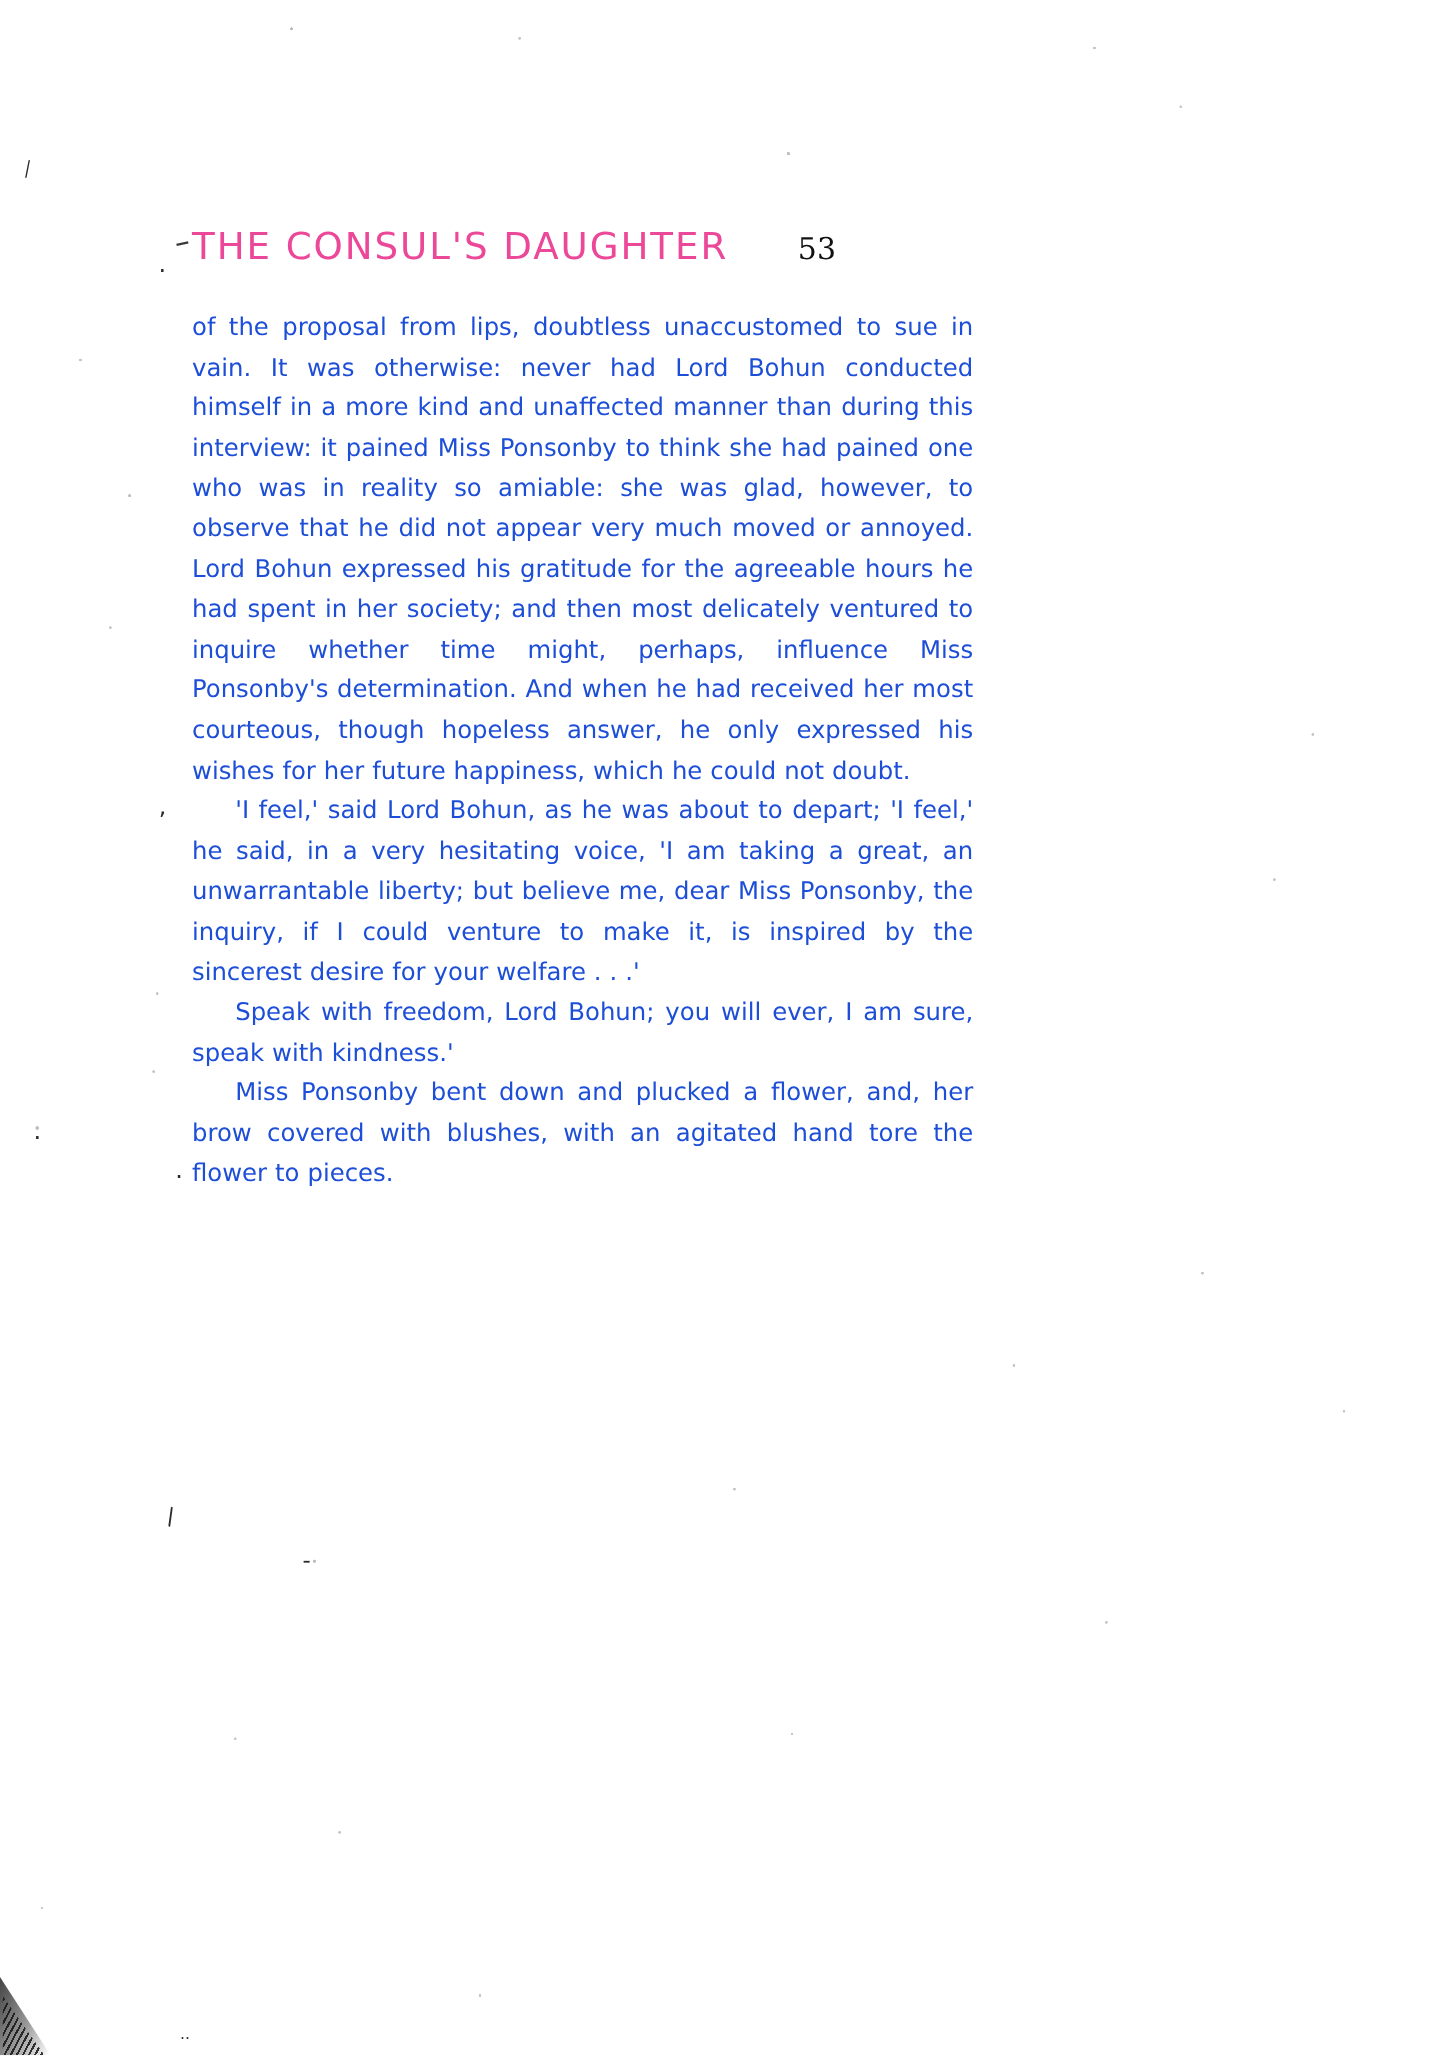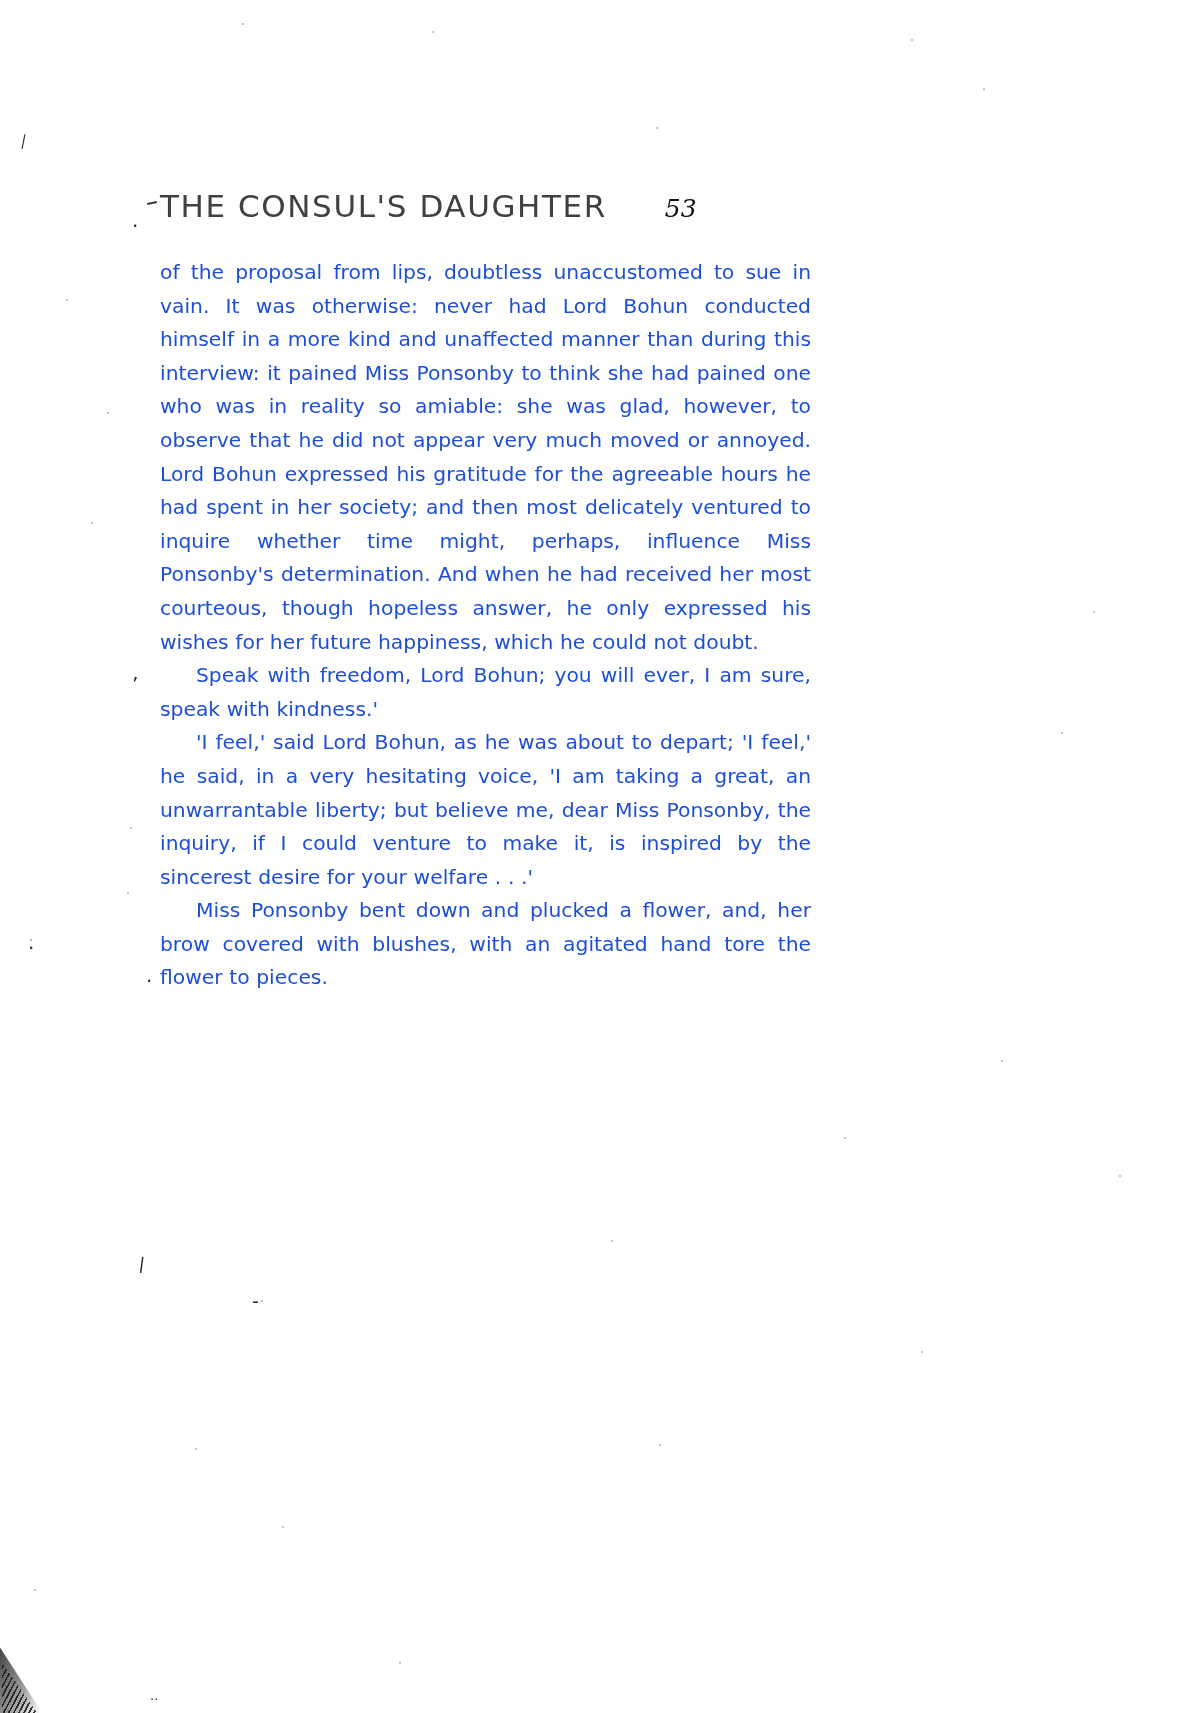--- a/index.html
+++ b/index.html
@@ -102,30 +102,29 @@
     left: 160px;
     top: 188px;
     width: 680px;
     display: flex;
     align-items: baseline;
     gap: 0;
   }
   .header-title {
     font-size: 31px;
     letter-spacing: 1.6px;
-    color: #404040;
+    color: #ec4899;
     white-space: nowrap;
     font-family: "DejaVu Sans", sans-serif;
   }
   .header-folio {
     font-size: 25px;
     color: #111111;
     margin-left: 58px;
     font-family: "DejaVu Serif", serif;
-    font-style: italic;
   }
   .header-leader {
     position: absolute;
     left: -13px;
     top: 14px;
     width: 10px;
     height: 2px;
     background: #3a3a3a;
     transform: rotate(-12deg);
   }
@@ -167,19 +166,19 @@
   <div class="mark mark-tiny">..</div>
 
   <div class="header">
     <span class="header-leader"></span>
     <span class="header-title">THE CONSUL'S DAUGHTER</span>
     <span class="header-folio">53</span>
   </div>
 
   <div class="body-col">
     <p class="para">of the proposal from lips, doubtless unaccustomed to sue in vain. It was otherwise: never had Lord Bohun conducted himself in a more kind and unaffected manner than during this interview: it pained Miss Ponsonby to think she had pained one who was in reality so amiable: she was glad, however, to observe that he did not appear very much moved or annoyed. Lord Bohun expressed his gratitude for the agreeable hours he had spent in her society; and then most delicately ventured to inquire whether time might, perhaps, influence Miss Ponsonby's determination. And when he had received her most courteous, though hopeless answer, he only expressed his wishes for her future happiness, which he could not doubt.</p>
+    <p class="para indent">'I feel,' said Lord Bohun, as he was about to depart; 'I feel,' he said, in a very hesitating voice, 'I am taking a great, an unwarrantable liberty; but believe me, dear Miss Ponsonby, the inquiry, if I could venture to make it, is inspired by the sincerest desire for your welfare . . .'</p>
     <p class="para indent">Speak with freedom, Lord Bohun; you will ever, I am sure, speak with kindness.'</p>
-    <p class="para indent">'I feel,' said Lord Bohun, as he was about to depart; 'I feel,' he said, in a very hesitating voice, 'I am taking a great, an unwarrantable liberty; but believe me, dear Miss Ponsonby, the inquiry, if I could venture to make it, is inspired by the sincerest desire for your welfare . . .'</p>
     <p class="para indent">Miss Ponsonby bent down and plucked a flower, and, her brow covered with blushes, with an agitated hand tore the flower to pieces.</p>
   </div>
 
   <div class="corner-smudge"></div>
 </div>
 
 </body></html>

